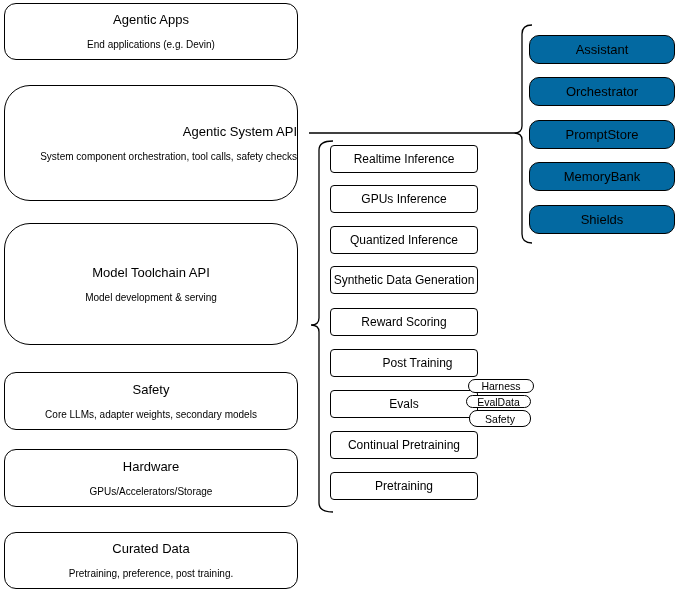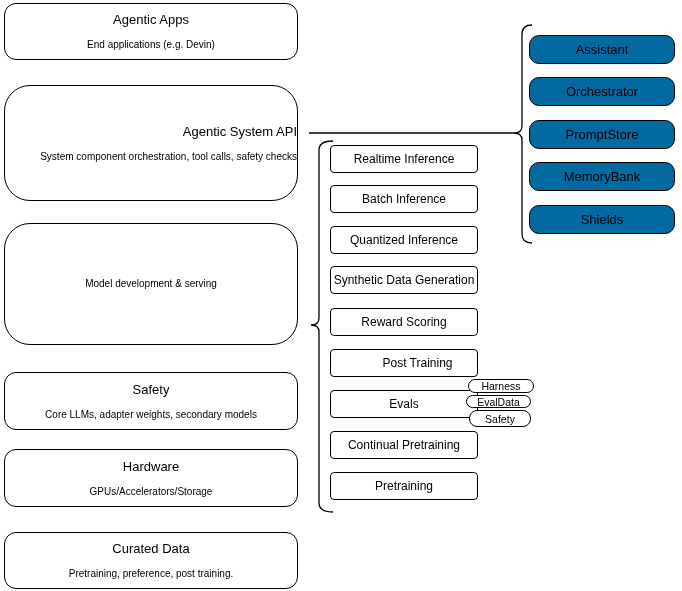--- a/index.html
+++ b/index.html
@@ -62,37 +62,38 @@
 
   <div class="abs node leftnode" style="top:3px;height:57px;">
     <div class="title">Agentic Apps</div>
     <div class="sub">End applications (e.g. Devin)</div>
   </div>
   <div class="abs node leftnode bigradius" style="top:85px;height:116px;align-items:flex-end;">
     <div class="title">Agentic System API</div>
     <div class="sub">System component orchestration, tool calls, safety checks</div>
   </div>
   <div class="abs node leftnode bigradius" style="top:223px;height:122px;">
+    <div class="title">Model Toolchain API</div>
     <div class="sub">Model development &amp; serving</div>
   </div>
   <div class="abs node leftnode" style="top:372px;height:58px;">
     <div class="title">Safety</div>
     <div class="sub">Core LLMs, adapter weights, secondary models</div>
   </div>
   <div class="abs node leftnode" style="top:449px;height:58px;">
     <div class="title">Hardware</div>
     <div class="sub">GPUs/Accelerators/Storage</div>
   </div>
   <div class="abs node leftnode" style="top:532px;height:57px;">
     <div class="title">Curated Data</div>
     <div class="sub">Pretraining, preference, post training.</div>
   </div>
 
   <div class="abs mbox" style="top:145px;">Realtime Inference</div>
-  <div class="abs mbox" style="top:185px;">Batch Inference</div>
+  <div class="abs mbox" style="top:185px;">GPUs Inference</div>
   <div class="abs mbox" style="top:226px;">Quantized Inference</div>
   <div class="abs mbox" style="top:266px;">Synthetic Data Generation</div>
   <div class="abs mbox" style="top:308px;">Reward Scoring</div>
   <div class="abs mbox" style="top:349px;padding-left:27px;">Post Training</div>
   <div class="abs mbox" style="top:390px;">Evals</div>
   <div class="abs mbox" style="top:431px;">Continual Pretraining</div>
   <div class="abs mbox" style="top:472px;">Pretraining</div>
 
   <div class="abs pill" style="left:468px;top:379px;width:66px;height:14px;">Harness</div>
   <div class="abs pill" style="left:466px;top:395px;width:65px;height:13px;">EvalData</div>

